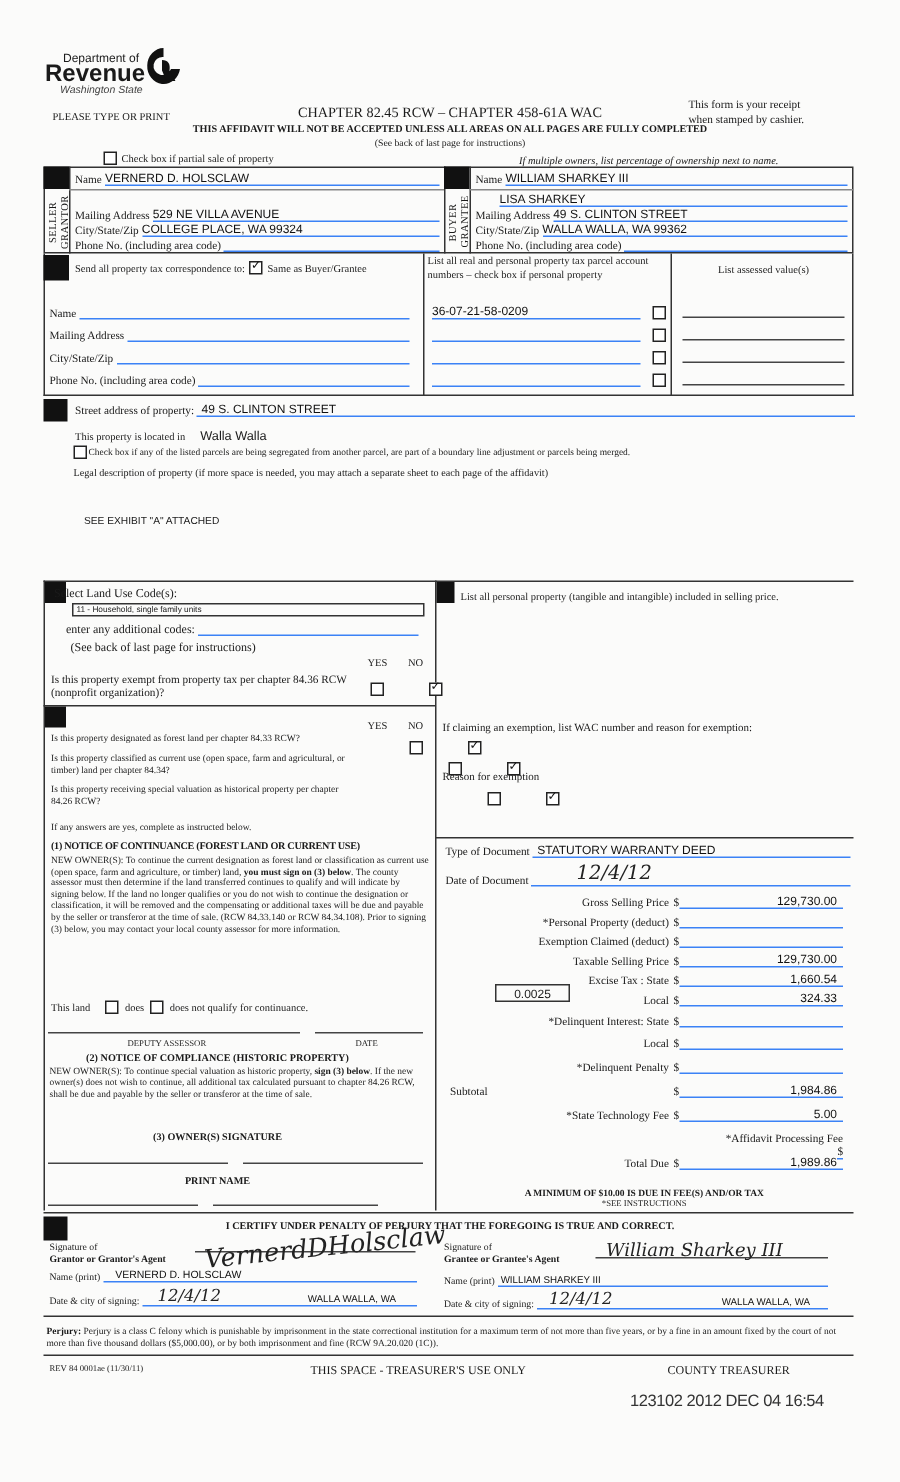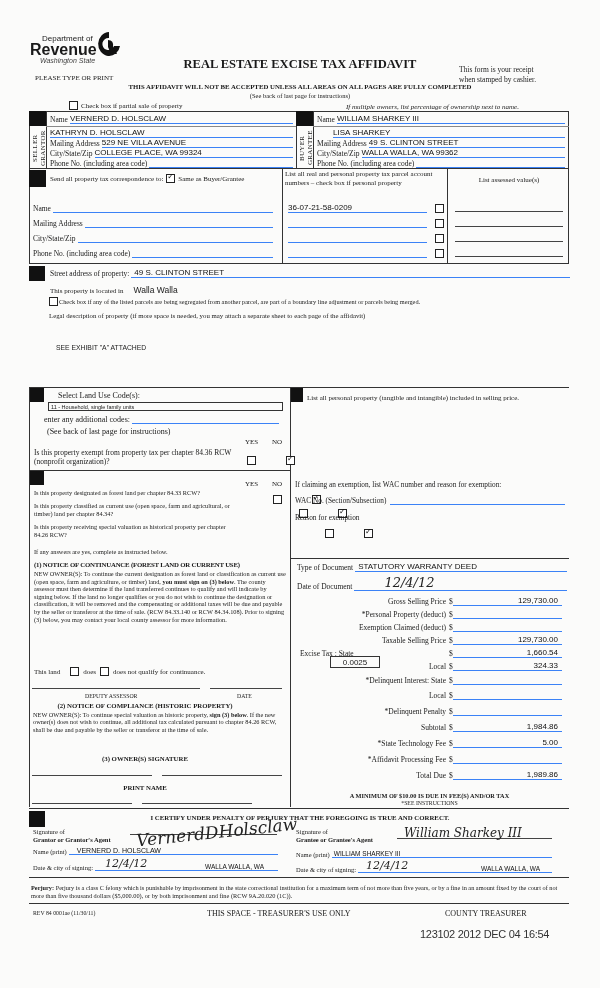--- a/index.html
+++ b/index.html
@@ -33,21 +33,21 @@
   <div class="abs" style="left:30px;top:34px;">
     <div class="sans" style="font-size:8px;margin-left:12px;">Department of</div>
     <div class="sans" style="font-size:16px;font-weight:bold;line-height:14px;">Revenue</div>
     <div class="sans" style="font-size:7px;font-style:italic;margin-left:10px;color:#444;">Washington State</div>
   </div>
   <svg class="abs" style="left:96px;top:30px;" width="26" height="28" viewBox="0 0 26 28">
     <path d="M13 2 A11 12 0 1 0 24 16 L18 16 A6 6 0 1 1 13 8 Z" fill="#111"></path>
     <path d="M12 10 Q18 10 17 17 L21 24 L15 24 L12 17 Z" fill="#111"></path>
   </svg>
 
-  <div class="abs" style="left:0;width:600px;top:57px;text-align:center;font-size:12.5px;font-weight:bold;">REAL ESTATE EXCISE TAX AFFIDAVIT</div>
+  <div class="abs" style="left:0;width:600px;top:71px;text-align:center;font-size:9.5px;">CHAPTER 82.45 RCW – CHAPTER 458-61A WAC</div>
   <div class="abs small" style="left:35px;top:74px;font-size:7px;">PLEASE TYPE OR PRINT</div>
   <div class="abs" style="left:459px;top:65px;font-size:7.5px;line-height:10px;">
     <div>This form is your receipt</div>
     <div>when stamped by cashier.</div>
   </div>
   <div class="abs" style="left:0;width:600px;top:83px;text-align:center;font-size:6.8px;font-weight:bold;">THIS AFFIDAVIT WILL NOT BE ACCEPTED UNLESS ALL AREAS ON ALL PAGES ARE FULLY COMPLETED</div>
   <div class="abs" style="left:0;width:600px;top:92px;text-align:center;font-size:6.5px;">(See back of last page for instructions)</div>
 
   <div class="abs tiny" style="left:69px;top:101px;display:flex;align-items:center;gap:3px;">
     <span class="cb"></span>
@@ -65,23 +65,20 @@
   <div class="blk" style="left:296px;top:111px;width:17px;height:15px;"></div>
   <div class="vline" style="left:313px;top:111px;height:58px;"></div>
   <div class="abs vert" style="left:298px;top:128px;width:14px;height:40px;">BUYER GRANTEE</div>
 
   
   <div class="row" style="left:50px;top:114px;width:243px;">
     <span class="lbl tiny">Name</span>
     <span class="u fill">VERNERD D. HOLSCLAW</span>
   </div>
   <div class="hline" style="left:46px;top:126px;width:250px;background:#888;"></div>
-  <div class="row" style="left:50px;top:128px;width:243px;">
-    <span class="u fill" style="margin-left:0;">KATHRYN D. HOLSCLAW</span>
-  </div>
   <div class="row" style="left:50px;top:138px;width:243px;">
     <span class="lbl tiny">Mailing Address</span>
     <span class="u fill">529 NE VILLA AVENUE</span>
   </div>
   <div class="row" style="left:50px;top:148px;width:243px;">
     <span class="lbl tiny">City/State/Zip</span>
     <span class="u fill">COLLEGE PLACE, WA  99324</span>
   </div>
   <div class="row" style="left:50px;top:158px;width:243px;">
     <span class="lbl tiny">Phone No. (including area code)</span>
@@ -180,21 +177,21 @@
   <div class="abs" style="left:49px;top:312px;font-size:6.8px;white-space:nowrap;">Legal description of property (if more space is needed, you may attach a separate sheet to each page of the affidavit)</div>
   <div class="abs sans" style="left:56px;top:344px;font-size:6.8px;">SEE EXHIBIT "A" ATTACHED</div>
 
   
   <div class="hline" style="left:29px;top:387px;width:540px;"></div>
   <div class="vline" style="left:290px;top:387px;height:420px;"></div>
   <div class="vline" style="left:29px;top:387px;height:420px;"></div>
   <div class="blk" style="left:30px;top:388px;width:14px;height:14px;"></div>
   <div class="blk" style="left:291px;top:388px;width:12px;height:14px;"></div>
 
-  <div class="abs" style="left:58px;top:391px;font-size:8px;">Select Land Use Code(s):</div>
+  <div class="abs" style="left:36px;top:391px;font-size:8px;">Select Land Use Code(s):</div>
   <div class="abs sans" style="left:48px;top:402px;width:235px;height:9px;border:1px solid #333;font-size:5.5px;padding-left:2px;line-height:8px;">11 - Household, single family units</div>
   <div class="row" style="left:44px;top:414px;width:235px;font-size:8px;">
     <span>enter any additional codes:</span>
       <span class="u"></span>
   </div>
   <div class="abs" style="left:47px;top:427px;font-size:8px;">(See back of last page for instructions)</div>
   <div class="abs tiny" style="left:245px;top:438px;">YES</div>
   <div class="abs tiny" style="left:272px;top:438px;">NO</div>
   <div class="abs" style="left:34px;top:448px;width:200px;font-size:7.5px;line-height:9px;">Is this property exempt from property tax per chapter 84.36 RCW (nonprofit organization)?</div>
   <span class="cb abs" style="left:247px;top:450px;"></span>
@@ -242,24 +239,20 @@
   <div class="line" style="left:32px;top:775px;width:120px;"></div>
   <div class="line" style="left:162px;top:775px;width:120px;"></div>
   <div class="abs" style="left:0;top:784px;width:290px;text-align:center;font-size:6.8px;font-weight:bold;">PRINT NAME</div>
   <div class="line" style="left:32px;top:803px;width:100px;"></div>
   <div class="line" style="left:142px;top:803px;width:110px;"></div>
 
   
   <div class="abs" style="left:307px;top:393px;width:260px;font-size:7px;line-height:10px;">List all personal property (tangible and intangible) included in selling price.</div>
   <div class="abs" style="left:294px;top:470px;width:275px;height:1px;"></div>
   <div class="abs" style="left:295px;top:480px;font-size:7.3px;">If claiming an exemption, list WAC number and reason for exemption:</div>
-  <div class="row" style="left:295px;top:495px;width:270px;font-size:7.3px;">
-    <span>WAC No. (Section/Subsection)</span>
-      <span class="u" style="margin-left:4px;"></span>
-  </div>
   <div class="abs" style="left:295px;top:513px;font-size:7.3px;">Reason for exemption</div>
 
   <div class="hline" style="left:290px;top:558px;width:279px;"></div>
   <div class="row" style="left:297px;top:562px;width:270px;font-size:7.5px;">
     <span>Type of Document</span>
     <span class="u fill" style="padding-left:3px;">STATUTORY WARRANTY DEED</span>
   </div>
   <div class="row" style="left:297px;top:577px;width:270px;font-size:7.5px;">
     <span>Date of Document</span>
     <span class="u hand" style="padding-left:30px;height:14px;">12/4/12</span>
@@ -289,21 +282,21 @@
         </span>
       </div>
     <div class="row" style="left:300px;top:635px;width:262px;font-size:7.5px;">
         <span style="width:146px;text-align:right;">Taxable Selling Price</span>
         <span style="margin-left:3px;">$</span>
         <span class="u fill" style="margin-left:0;">
           <span class="right-val">129,730.00</span>
         </span>
       </div>
     <div class="row" style="left:300px;top:648px;width:262px;font-size:7.5px;">
-        <span style="width:146px;text-align:left;">Excise Tax : State</span>
+        <span style="width:146px;text-align:right;">Excise Tax : State</span>
         <span style="margin-left:3px;">$</span>
         <span class="u fill" style="margin-left:0;">
           <span class="right-val">1,660.54</span>
         </span>
       </div>
     <div class="abs sans" style="left:330px;top:656px;width:50px;height:12px;border:1px solid #333;font-size:8px;text-align:center;line-height:11px;">0.0025</div>
     <div class="row" style="left:300px;top:661px;width:262px;font-size:7.5px;">
         <span style="width:146px;text-align:right;">Local</span>
         <span style="margin-left:3px;">$</span>
         <span class="u fill" style="margin-left:0;">
@@ -325,34 +318,34 @@
         </span>
       </div>
     <div class="row" style="left:300px;top:706px;width:262px;font-size:7.5px;">
         <span style="width:146px;text-align:right;">*Delinquent Penalty</span>
         <span style="margin-left:3px;">$</span>
         <span class="u fill" style="margin-left:0;">
           <span class="right-val"></span>
         </span>
       </div>
     <div class="row" style="left:300px;top:722px;width:262px;font-size:7.5px;">
-        <span style="width:146px;text-align:right;">Subtotal</span>
+        <span style="width:146px;text-align:left;">Subtotal</span>
         <span style="margin-left:3px;">$</span>
         <span class="u fill" style="margin-left:0;padding-left:24px;">
           <span class="right-val">1,984.86</span>
         </span>
       </div>
     <div class="row" style="left:300px;top:738px;width:262px;font-size:7.5px;">
         <span style="width:146px;text-align:right;">*State Technology Fee</span>
         <span style="margin-left:3px;">$</span>
         <span class="u fill" style="margin-left:0;">
           <span class="right-val">5.00</span>
         </span>
       </div>
-    <div class="row" style="left:300px;top:754px;width:262px;font-size:7.5px;">
+    <div class="row" style="left:300px;top:754px;width:262px;font-size:7.5px;flex-direction:column;">
         <span style="width:146px;text-align:right;">*Affidavit Processing Fee</span>
         <span style="margin-left:3px;">$</span>
         <span class="u fill" style="margin-left:0;">
           <span class="right-val"></span>
         </span>
       </div>
     <div class="row" style="left:300px;top:770px;width:262px;font-size:7.5px;">
         <span style="width:146px;text-align:right;">Total Due</span>
         <span style="margin-left:3px;">$</span>
         <span class="u fill" style="margin-left:0;">

